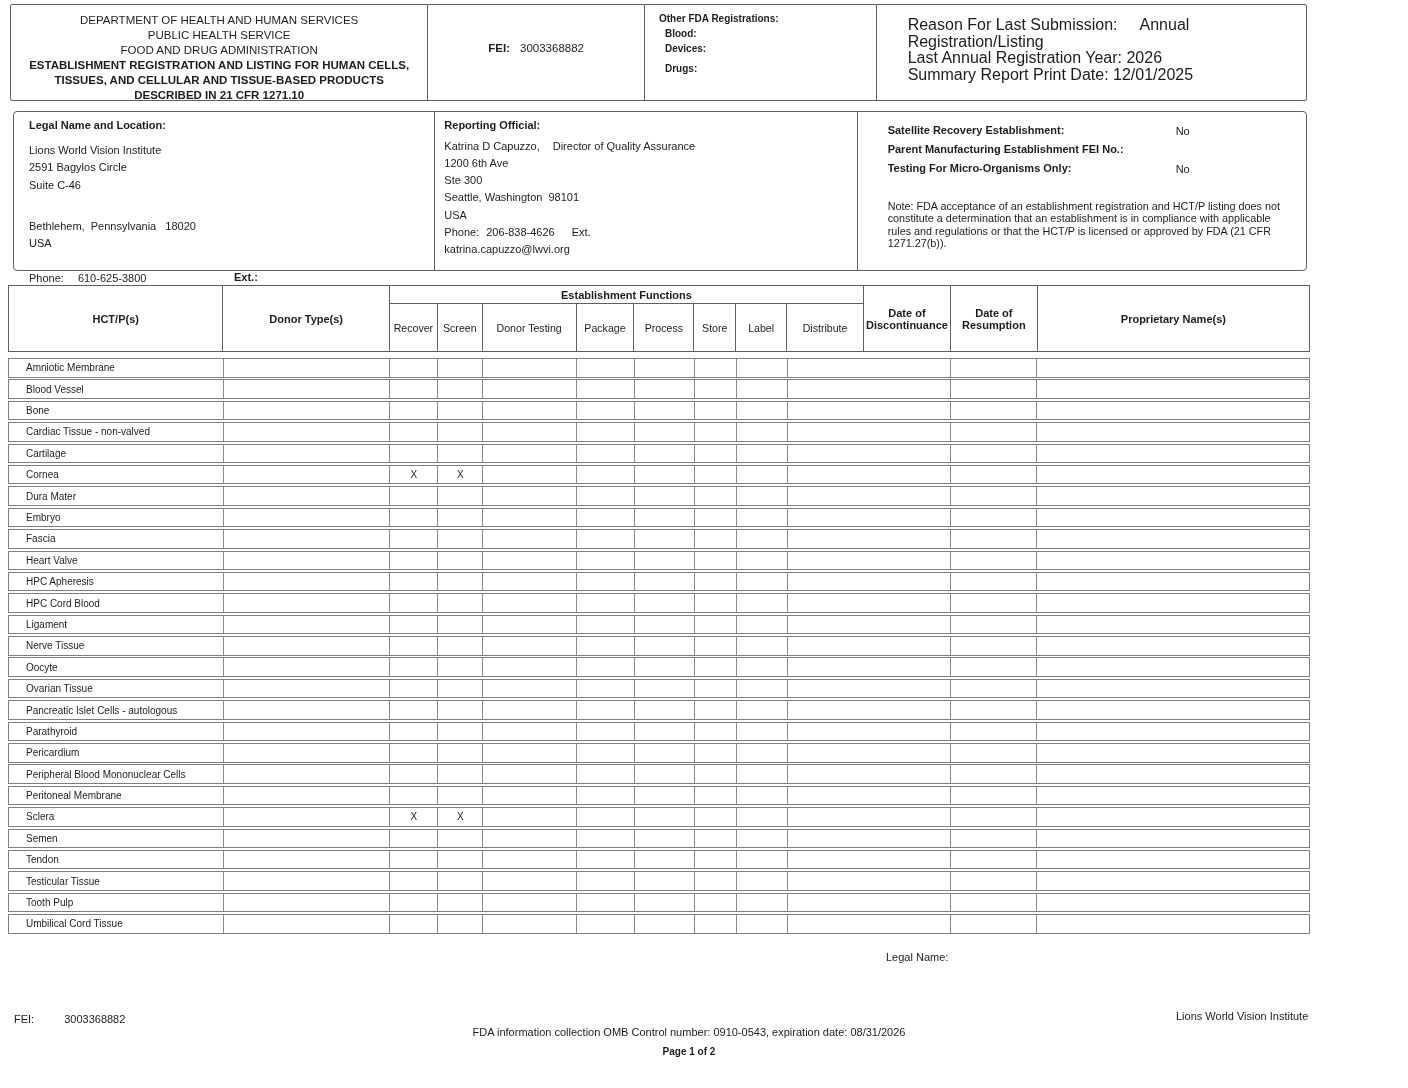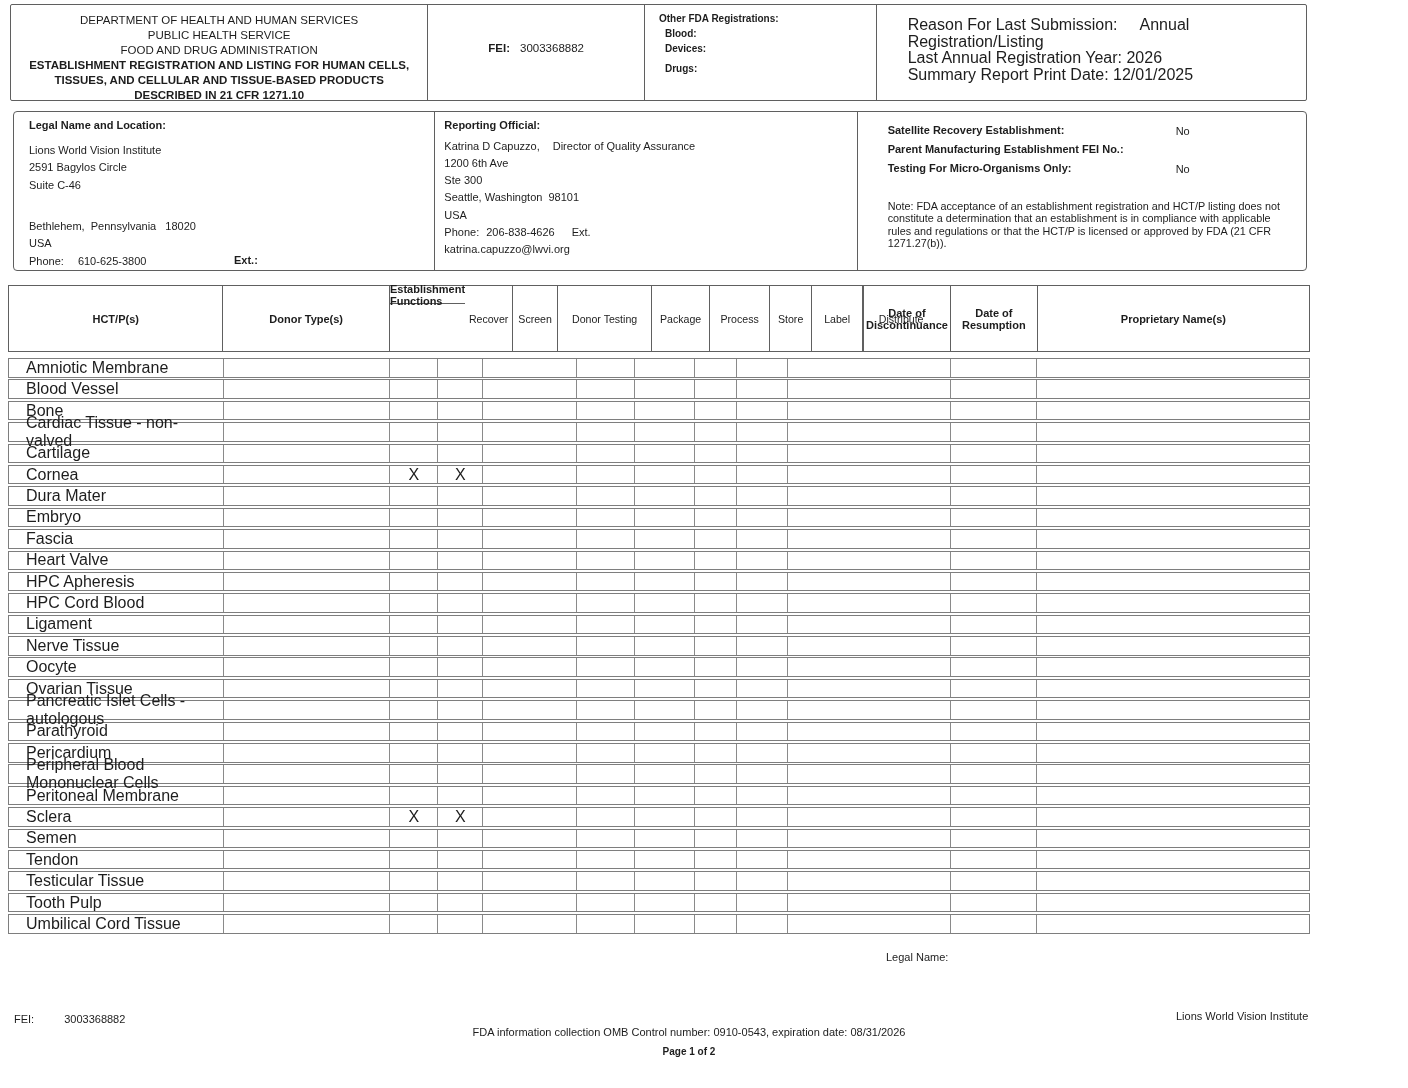--- a/index.html
+++ b/index.html
@@ -24,53 +24,53 @@
   
   .mid-box{position:absolute;left:13px;top:111px;width:1294px;height:160px;
            border:1px solid #5f5f5f;border-radius:4px;display:flex;box-sizing:border-box;font-size:11px;}
   .mid-box > div{box-sizing:border-box;height:100%;border-right:1px solid #5f5f5f;}
   .mc1{width:422px;padding:7px 0 0 15px;}
   .mc2{width:423px;padding:7px 0 0 9px;}
   .mc3{width:449px;border-right:none !important;padding:6px 18px 0 30px;}
   .mc1 .name{margin-top:13px;}
   .mc1 .line{margin-top:5px;line-height:12.5px;}
   .mc1 .city{margin-top:29px;}
-  .mc1 .phone-row{margin-top:5px;position:relative;}
+  .mc1 .phone-row{margin-top:22px;position:relative;}
   .mc1 .ext{position:absolute;left:205px;top:-1px;}
   .mc1 .num{margin-left:14px;}
   .mc2 .line{margin-top:5px;line-height:12.2px;}
   .mc2 .name-row{margin-top:9px;}
   .mc2 .role{margin-left:13px;}
   .mc2 .num{margin-left:7px;}
   .mc2 .ext2{margin-left:17px;}
   .mc3 .srow{position:relative;margin-top:5px;font-size:11px;line-height:14px;}
   .mc3 .srow .val{position:absolute;left:288px;top:1px;font-weight:normal;}
   .mc3 .note{margin-top:25px;width:400px;font-size:10.8px;line-height:12.4px;}
 
   
   .tbl{position:absolute;left:8px;top:285px;width:1302px;}
   .thead{display:flex;border:1px solid #606060;height:67px;box-sizing:border-box;
          font-weight:bold;font-size:11px;}
   .thead > div{box-sizing:border-box;border-right:1px solid #606060;}
   .thc{display:flex;align-items:center;justify-content:center;text-align:center;}
   .w-hctp{width:215px;} .w-donor{width:167px;}
-  .fgroup{width:474px;display:flex;}
+  .fgroup{width:474px;display:flex;flex-direction:column;}
   .fbanner{height:18px;border-bottom:1px solid #606060;display:flex;align-items:center;
            justify-content:center;box-sizing:border-box;}
   .fcols{flex:1;display:flex;font-weight:normal;font-size:10.6px;}
   .fcols > div{box-sizing:border-box;border-right:1px solid #606060;display:flex;
                align-items:center;justify-content:center;text-align:center;}
   .fw0{width:48px;} .fw1{width:45px;} .fw2{width:94px;} .fw3{width:58px;}
   .fw4{width:60px;} .fw5{width:42px;} .fw6{width:51px;} .fw7{width:76px;border-right:none !important;}
   .w-datec{width:87px;padding:0 6px;} .w-dater{width:87px;padding:0 10px;}
   .w-prop{width:272px;border-right:none !important;}
 
   .tbody{margin-top:6px;}
   .trow{display:flex;border:1px solid #7e7e7e;height:19.5px;margin-bottom:1.9px;
-        box-sizing:border-box;font-size:16px;background:#fff;}
+        box-sizing:border-box;font-size:10px;background:#fff;}
   .trow > div{box-sizing:border-box;border-right:1px solid #8a8a8a;display:flex;align-items:center;}
   .td-label{width:215px;padding-left:17px;}
   .td-donor{width:167px;}
   .td-mark{justify-content:center;}
   .td-datec{width:87px;} .td-dater{width:87px;}
   .td-prop{width:272px;border-right:none !important;}
 
   
   .f-fei{position:absolute;left:14px;top:1013px;font-size:11px;}
   .f-fei .val{margin-left:30px;}

